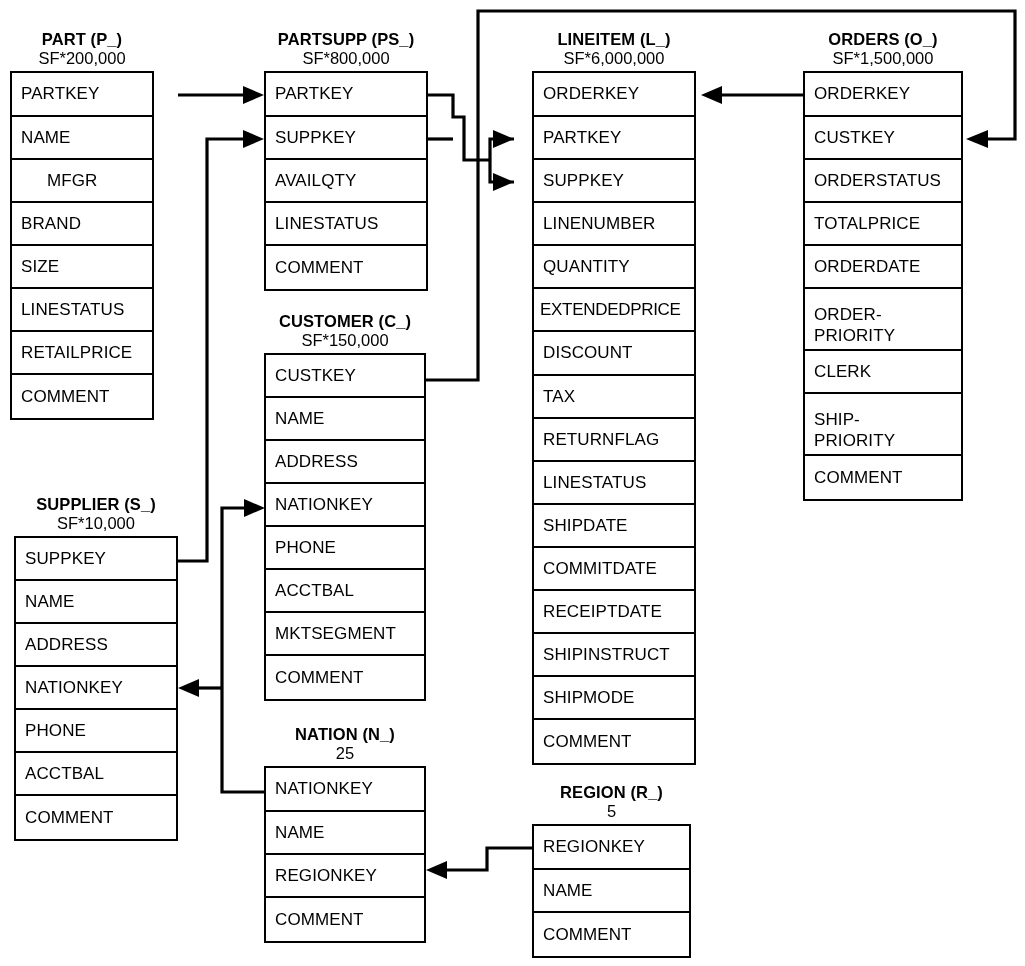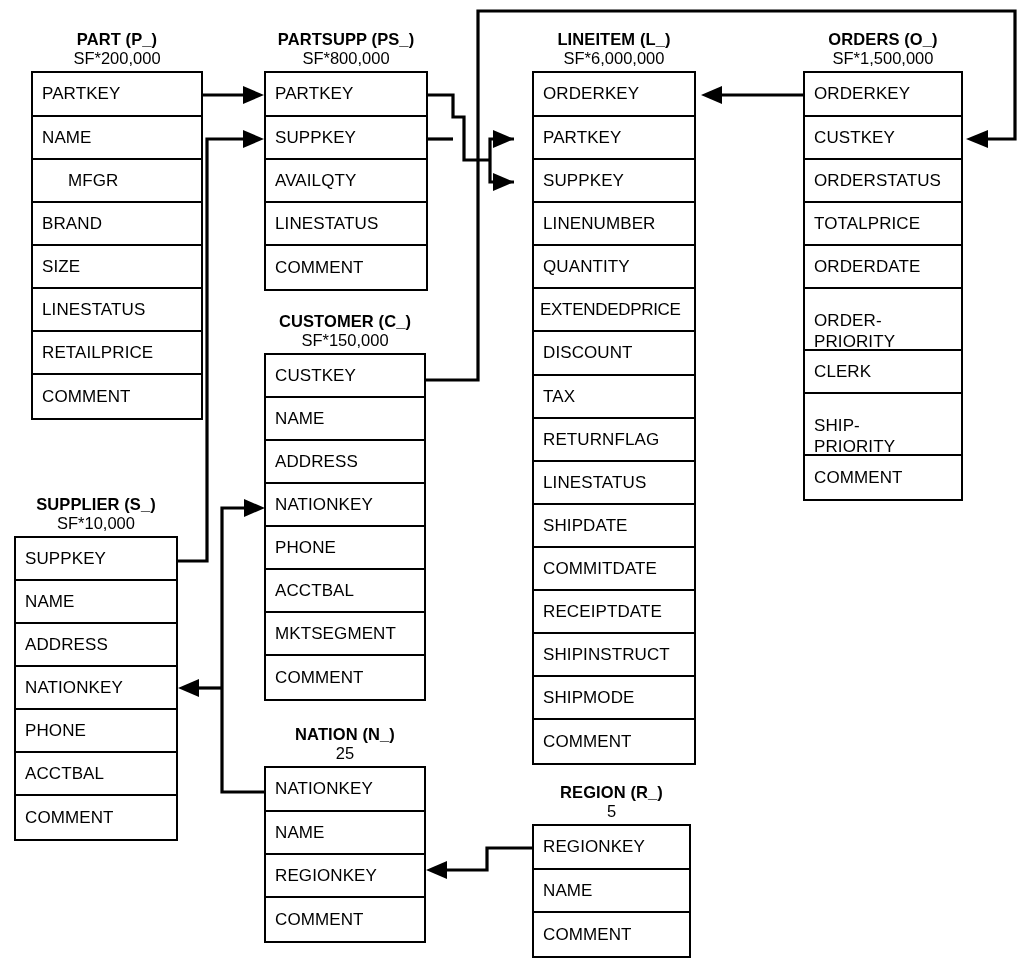--- a/index.html
+++ b/index.html
@@ -50,21 +50,21 @@
     font-size: 17px;
     letter-spacing: 0.1px;
     color: #000000;
     overflow: hidden;
   }
   .attr:last-child {
     border-bottom: none;
   }
   .attr.two-line {
     display: block;
-    padding-top: 21px;
+    padding-top: 15px;
     line-height: 21px;
   }
   svg.links {
     position: absolute;
     left: 0;
     top: 0;
     width: 1025px;
     height: 966px;
     pointer-events: none;
   }
@@ -120,21 +120,21 @@
       <polyline points="222,688 199,688"></polyline>
       <polygon points="199,679 178,688 199,697"></polygon>
     </g>
 
     <g>
       <polyline points="532,848 487,848 487,870 447,870"></polyline>
       <polygon points="447,861 426,870 447,879"></polygon>
     </g>
   </svg>
 
-  <div class="entity" style="left:31px; top:30px; width:172px;">
+  <div class="entity" style="left:10px; top:30px; width:144px;">
     <div class="entity-title">PART (P_)</div>
     <div class="entity-card">SF*200,000</div>
     <div class="entity-box">
       <div class="attr" style="height:44px;">PARTKEY</div>
       <div class="attr" style="height:43px;">NAME</div>
       <div class="attr" style="height:43px;padding-left:35px;">MFGR</div>
       <div class="attr" style="height:43px;">BRAND</div>
       <div class="attr" style="height:43px;">SIZE</div>
       <div class="attr" style="height:43px;">LINESTATUS</div>
       <div class="attr" style="height:43px;">RETAILPRICE</div>

